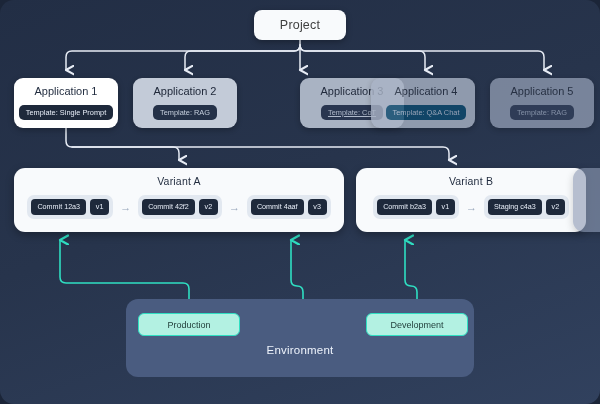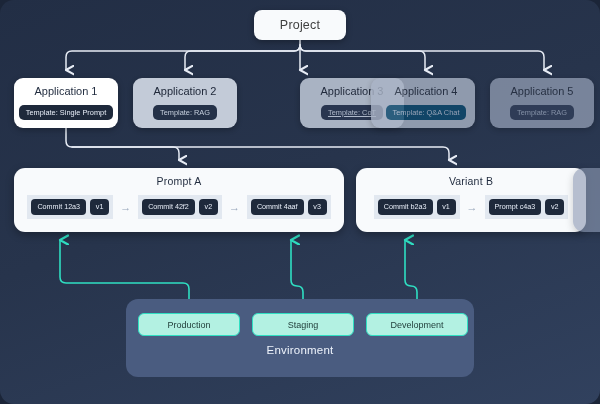--- a/index.html
+++ b/index.html
@@ -43,21 +43,21 @@
     display:flex;flex-direction:column;align-items:center;
   }
   .variant-title{
     margin-top:7px;font-size:10.5px;color:#1f2a3d;letter-spacing:.2px;
   }
   .chain{
     margin-top:8px;display:flex;align-items:center;
   }
   .cgroup{
     display:flex;align-items:center;gap:4px;
-    background:#e2e8f0;border-radius:0;padding:4px;
+    background:#e2e8f0;border-radius:7px;padding:4px;
   }
   .cpill{
     background:#1e293b;color:#e8eef8;border-radius:4px;
     padding:4px 6px;font-size:7.2px;line-height:8px;white-space:nowrap;
   }
   .vpill{
     background:#1e293b;color:#e8eef8;border-radius:4px;
     padding:4px 5px;font-size:7.2px;line-height:8px;min-width:9px;text-align:center;
   }
   .carrow{
@@ -142,21 +142,21 @@
         <div class="tpl" style="background: #0c4a6e; color: rgb(180, 191, 210);">Template: Q&amp;A Chat</div>
       </div>
       <div class="node app" style="left: 490px; background: rgb(152, 163, 185); opacity: 0.72;">
         <div class="app-title" style="color: rgb(39, 48, 64);">Application 5</div>
         <div class="tpl" style="background: rgb(51, 64, 91); color: rgb(166, 178, 200);">Template: RAG</div>
       </div>
     </div>
 
   <div id="variants">
       <div class="node variant" style="left: 14px; width: 330px;">
-        <div class="variant-title">Prompt A</div>
+        <div class="variant-title">Variant A</div>
         <div class="chain">
           <div class="cgroup">
             <span class="cpill">Commit 12a3</span>
             <span class="vpill">v1</span>
           </div>
           <span class="carrow">→</span>
           <div class="cgroup">
             <span class="cpill">Commit 42f2</span>
             <span class="vpill">v2</span>
           </div>
@@ -169,32 +169,31 @@
       </div>
       <div class="node variant" style="left: 356px; width: 230px;">
         <div class="variant-title">Variant B</div>
         <div class="chain">
           <div class="cgroup">
             <span class="cpill">Commit b2a3</span>
             <span class="vpill">v1</span>
           </div>
           <span class="carrow">→</span>
           <div class="cgroup">
-            <span class="cpill">Prompt c4a3</span>
+            <span class="cpill">Staging c4a3</span>
             <span class="vpill">v2</span>
           </div>
         </div>
       </div>
       <div class="node variant ghost" style="left: 573px; width: 120px;">
         <div class="variant-title"></div>
       </div>
     </div>
 
   <div class="node envpanel">
     <div class="envrow" id="envpills">
         <div class="envpill" style="left: 12px; width: 102px;">Production</div>
-        <div class="envpill" style="left: 126px; width: 102px;">Staging</div>
         <div class="envpill" style="left: 240px; width: 102px;">Development</div>
       </div>
     <div class="envlabel">Environment</div>
   </div>
 
 </div>
 
 </body></html>

